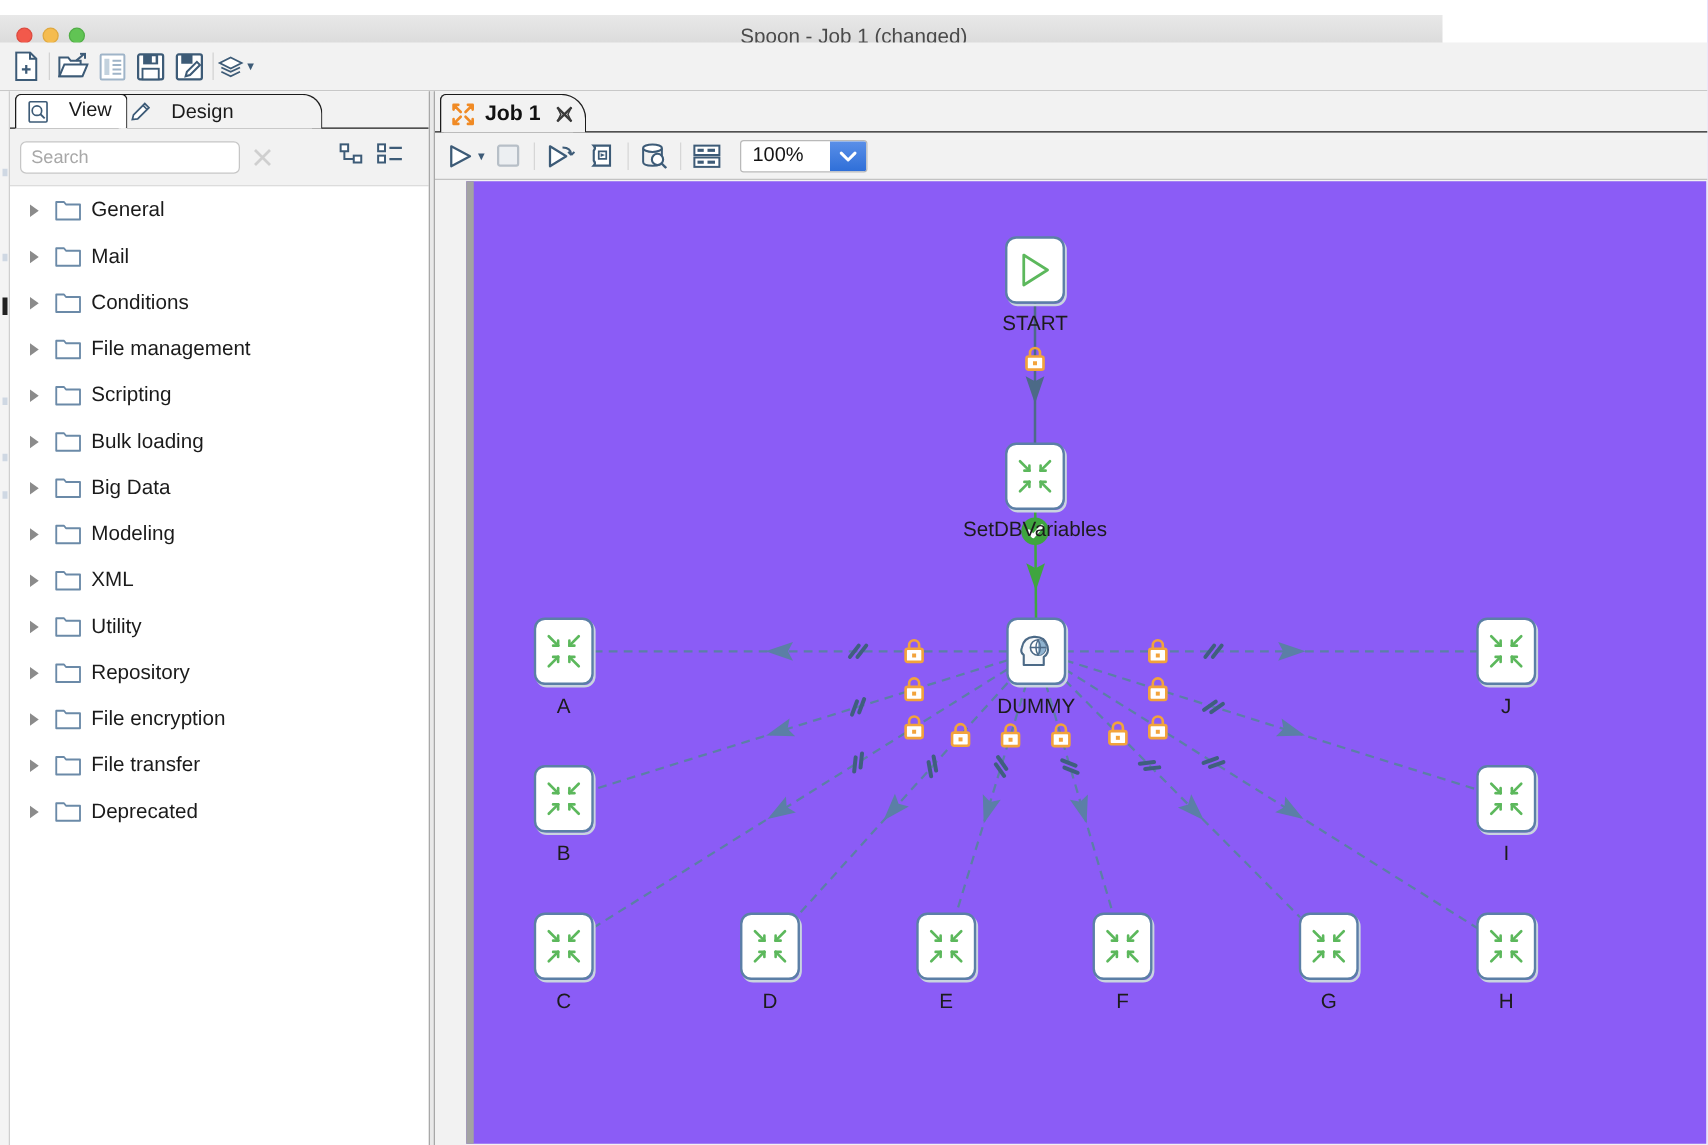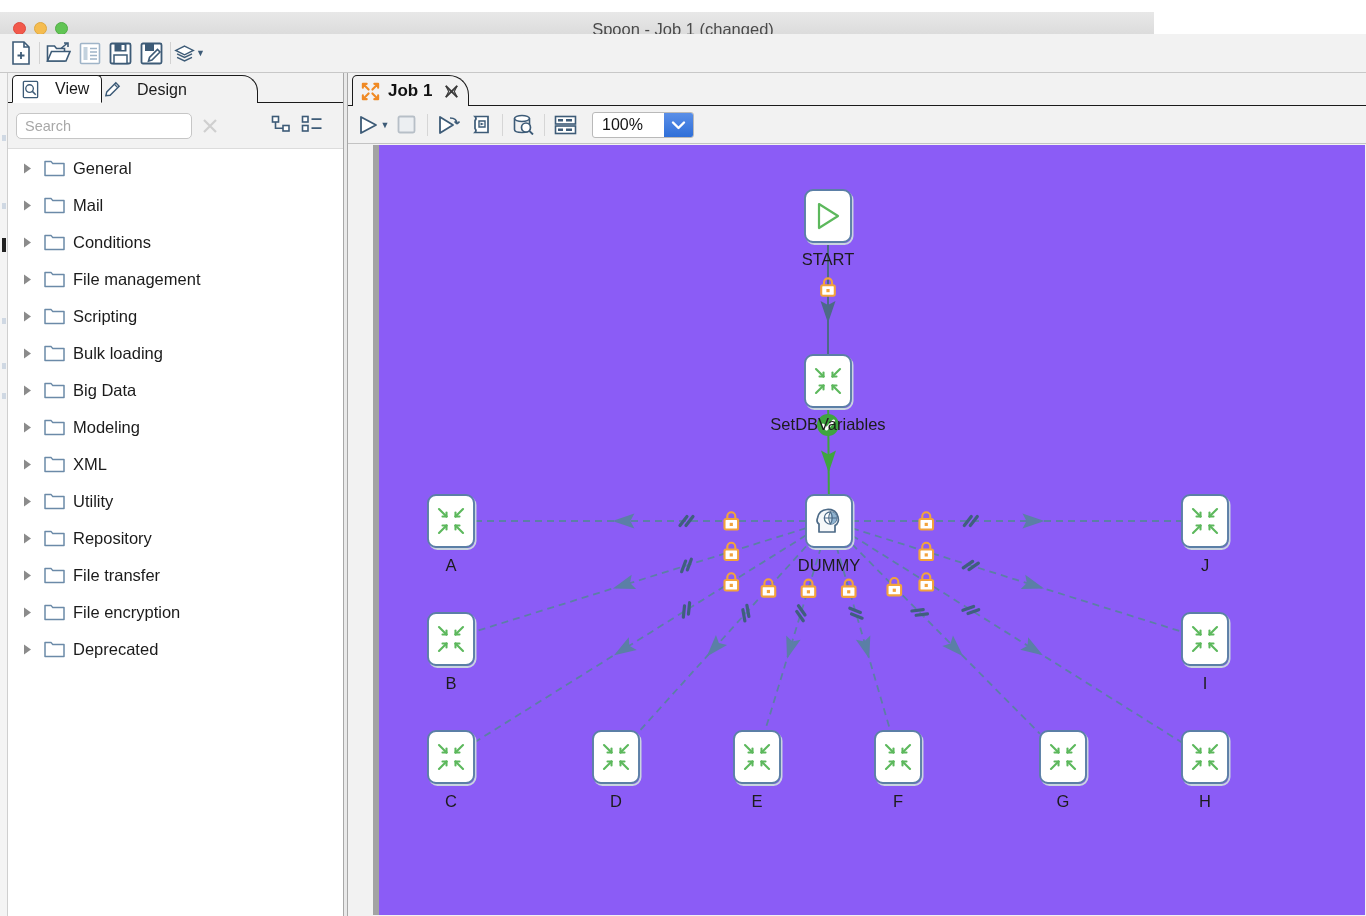--- a/index.html
+++ b/index.html
@@ -426,32 +426,32 @@
           </div>
           <div class="tree-item">
             <span class="tree-arrow">
               <svg width="11" height="13" viewBox="0 0 11 13">
                 <path d="M2 1.5 L9 6.5 L2 11.5 z" fill="#8b8b8b"></path>
               </svg>
             </span>
             <svg class="folder-ic" viewBox="0 0 21 17">
               <path d="M1 15.6 V1.6 h6.2 l1.6 2 h11.2 V15.6 z" fill="#fff" stroke="#6b8aa8" stroke-width="1.5" stroke-linejoin="round"></path>
             </svg>
+            <span>File encryption</span>
+          </div>
+          <div class="tree-item">
+            <span class="tree-arrow">
+              <svg width="11" height="13" viewBox="0 0 11 13">
+                <path d="M2 1.5 L9 6.5 L2 11.5 z" fill="#8b8b8b"></path>
+              </svg>
+            </span>
+            <svg class="folder-ic" viewBox="0 0 21 17">
+              <path d="M1 15.6 V1.6 h6.2 l1.6 2 h11.2 V15.6 z" fill="#fff" stroke="#6b8aa8" stroke-width="1.5" stroke-linejoin="round"></path>
+            </svg>
             <span>File transfer</span>
-          </div>
-          <div class="tree-item">
-            <span class="tree-arrow">
-              <svg width="11" height="13" viewBox="0 0 11 13">
-                <path d="M2 1.5 L9 6.5 L2 11.5 z" fill="#8b8b8b"></path>
-              </svg>
-            </span>
-            <svg class="folder-ic" viewBox="0 0 21 17">
-              <path d="M1 15.6 V1.6 h6.2 l1.6 2 h11.2 V15.6 z" fill="#fff" stroke="#6b8aa8" stroke-width="1.5" stroke-linejoin="round"></path>
-            </svg>
-            <span>File encryption</span>
           </div>
           <div class="tree-item">
             <span class="tree-arrow">
               <svg width="11" height="13" viewBox="0 0 11 13">
                 <path d="M2 1.5 L9 6.5 L2 11.5 z" fill="#8b8b8b"></path>
               </svg>
             </span>
             <svg class="folder-ic" viewBox="0 0 21 17">
               <path d="M1 15.6 V1.6 h6.2 l1.6 2 h11.2 V15.6 z" fill="#fff" stroke="#6b8aa8" stroke-width="1.5" stroke-linejoin="round"></path>
             </svg>

